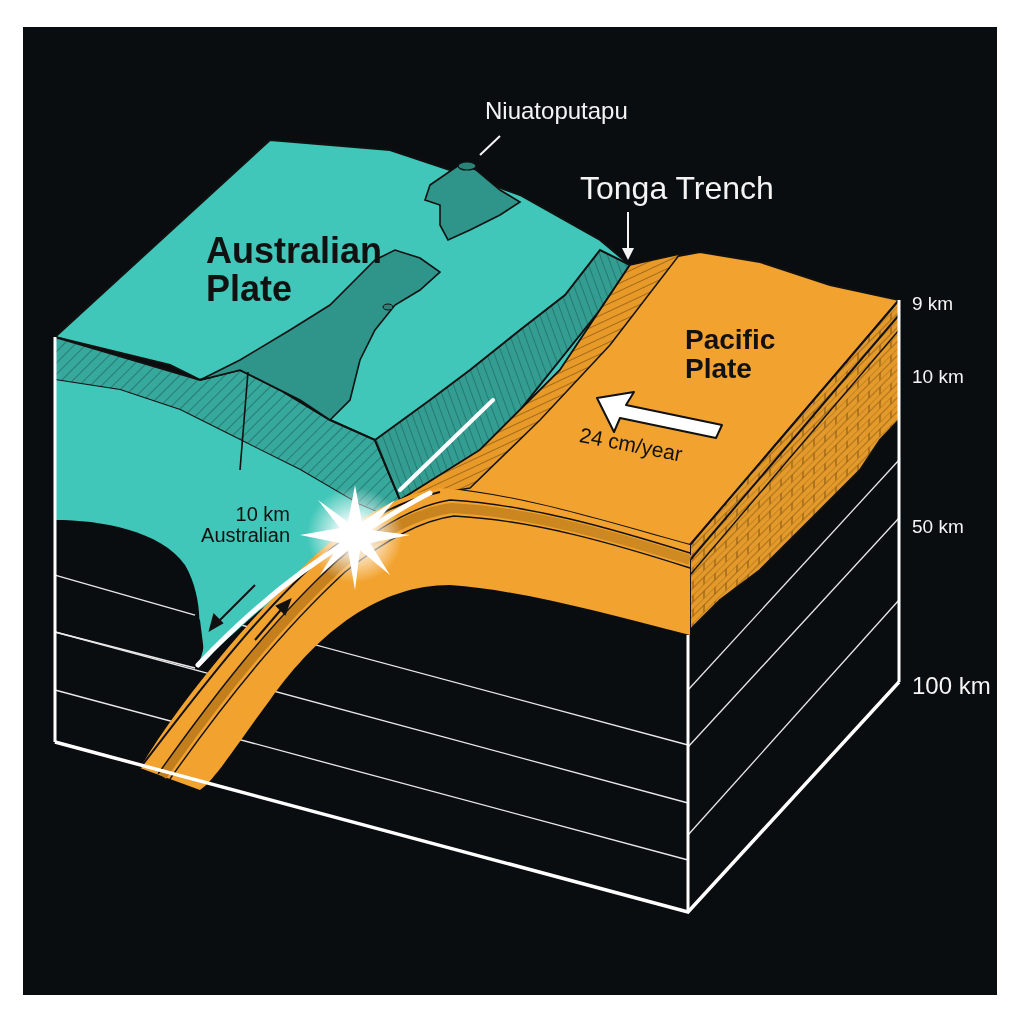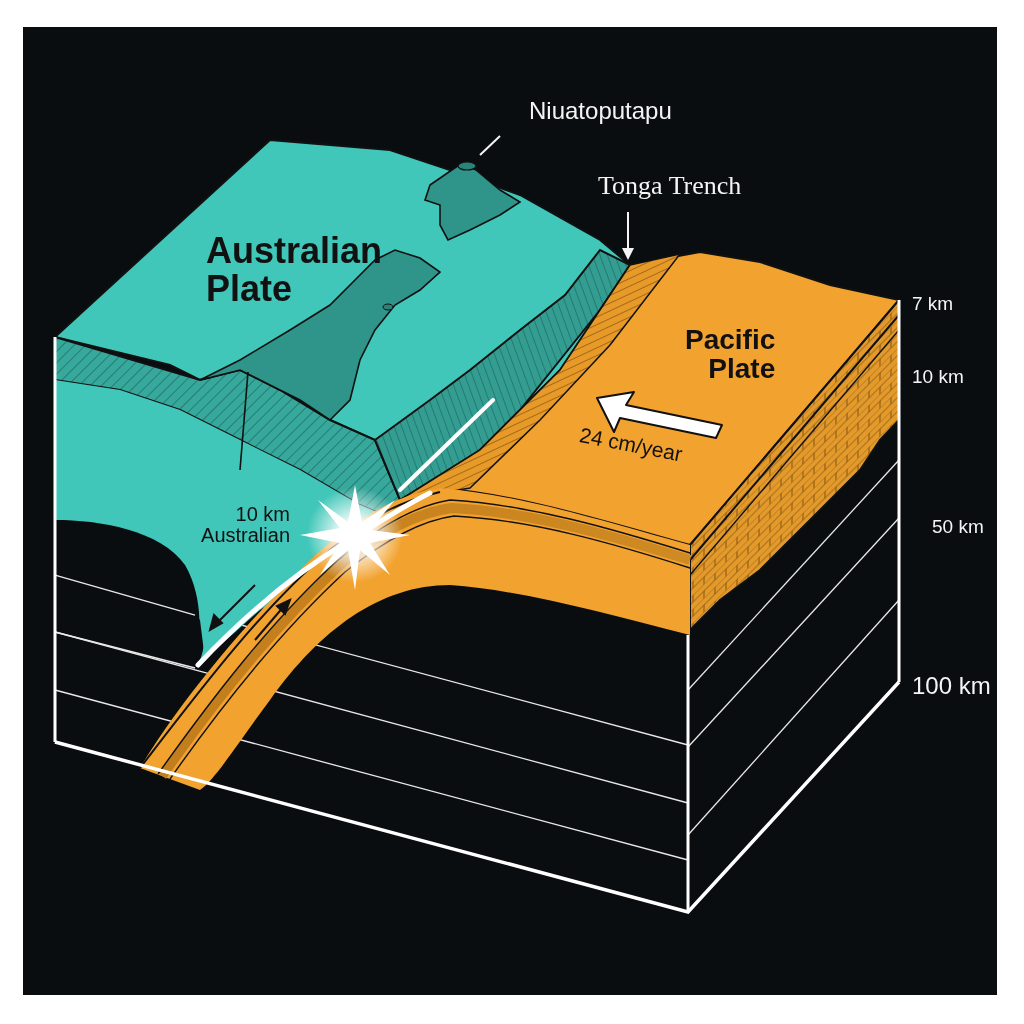--- a/index.html
+++ b/index.html
@@ -126,37 +126,37 @@
   <path d="M622 248 L634 248 L628 260 Z" fill="#f4f4f4"></path>
 
   <g stroke="#ffffff" fill="none" stroke-linejoin="miter">
     <line x1="55" y1="337" x2="55" y2="742" stroke-width="3"></line>
     <polyline points="55,742 688,912 899,682" stroke-width="3.5"></polyline>
     <line x1="688" y1="635" x2="688" y2="912" stroke-width="3"></line>
     <line x1="899" y1="300" x2="899" y2="682" stroke-width="3"></line>
   </g>
 </svg>
 
-<div class="label white" style="left:485px; top:98px; font-size:24px;margin-left:44px;">Niuatoputapu</div>
+<div class="label white" style="left:485px; top:98px; font-size:24px;">Niuatoputapu</div>
 
-<div class="label white" style="left:598px; top:172px; font-size:26px;font-family:Liberation Serif, serif;">Tonga Trench</div>
+<div class="label white" style="left:580px; top:172px; font-size:32px;">Tonga Trench</div>
 
 <div class="label dark bold" style="left:206px; top:232px; font-size:36px;">
   <div>Australian</div>
   <div>Plate</div>
 </div>
 
-<div class="label dark bold" style="left:685px; top:325px; font-size:28px;text-align:right;">
+<div class="label dark bold" style="left:685px; top:325px; font-size:28px;">
   <div>Pacific</div>
   <div>Plate</div>
 </div>
 
 <div class="label dark" style="left:582px; top:424px; font-size:21px; transform: rotate(11deg); transform-origin:left top;">24 cm/year</div>
 
 <div class="label dark" style="left:166px; top:504px; font-size:20px; text-align:right; width:124px;">
   <div>10 km</div>
   <div>Australian</div>
 </div>
 
-<div class="label white" style="left:912px; top:294px; font-size:19px;">7 km</div>
+<div class="label white" style="left:912px; top:294px; font-size:19px;">9 km</div>
 <div class="label white" style="left:912px; top:367px; font-size:19px;">10 km</div>
-<div class="label white" style="left:912px; top:517px; font-size:19px;margin-left:20px;">50 km</div>
+<div class="label white" style="left:912px; top:517px; font-size:19px;">50 km</div>
 <div class="label white" style="left:912px; top:673px; font-size:24px;">100 km</div>
 
 </body></html>

